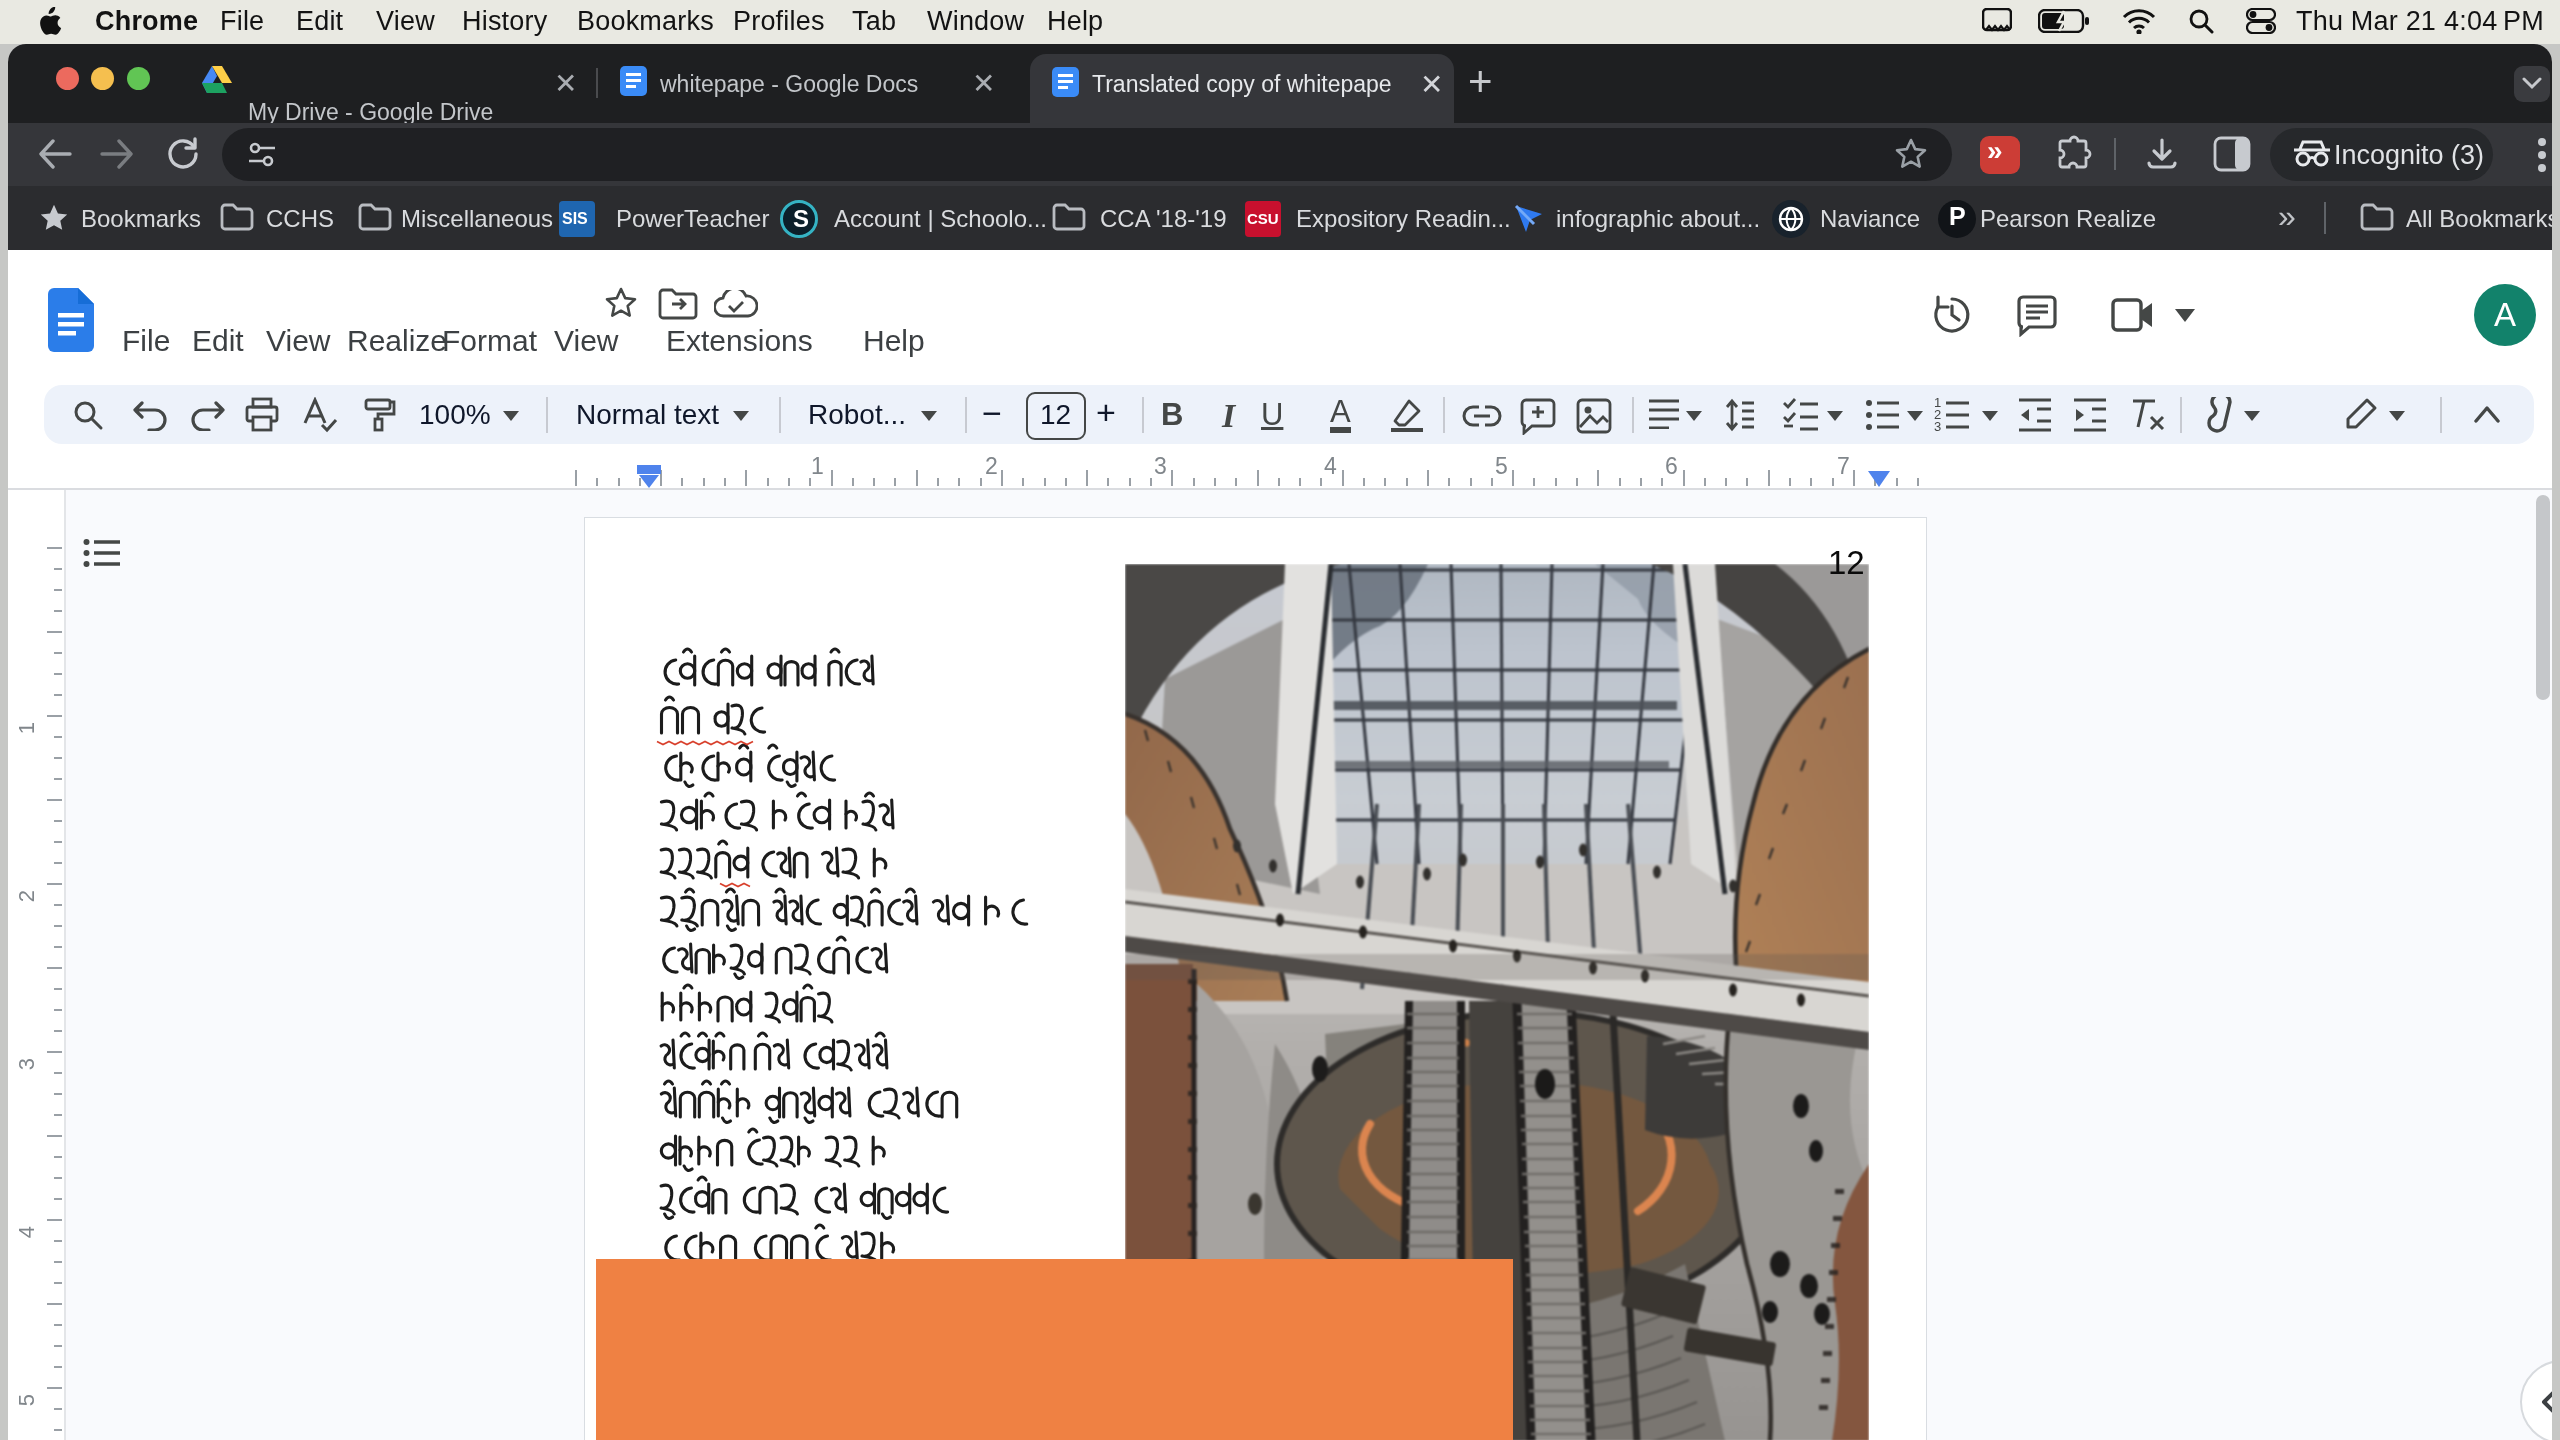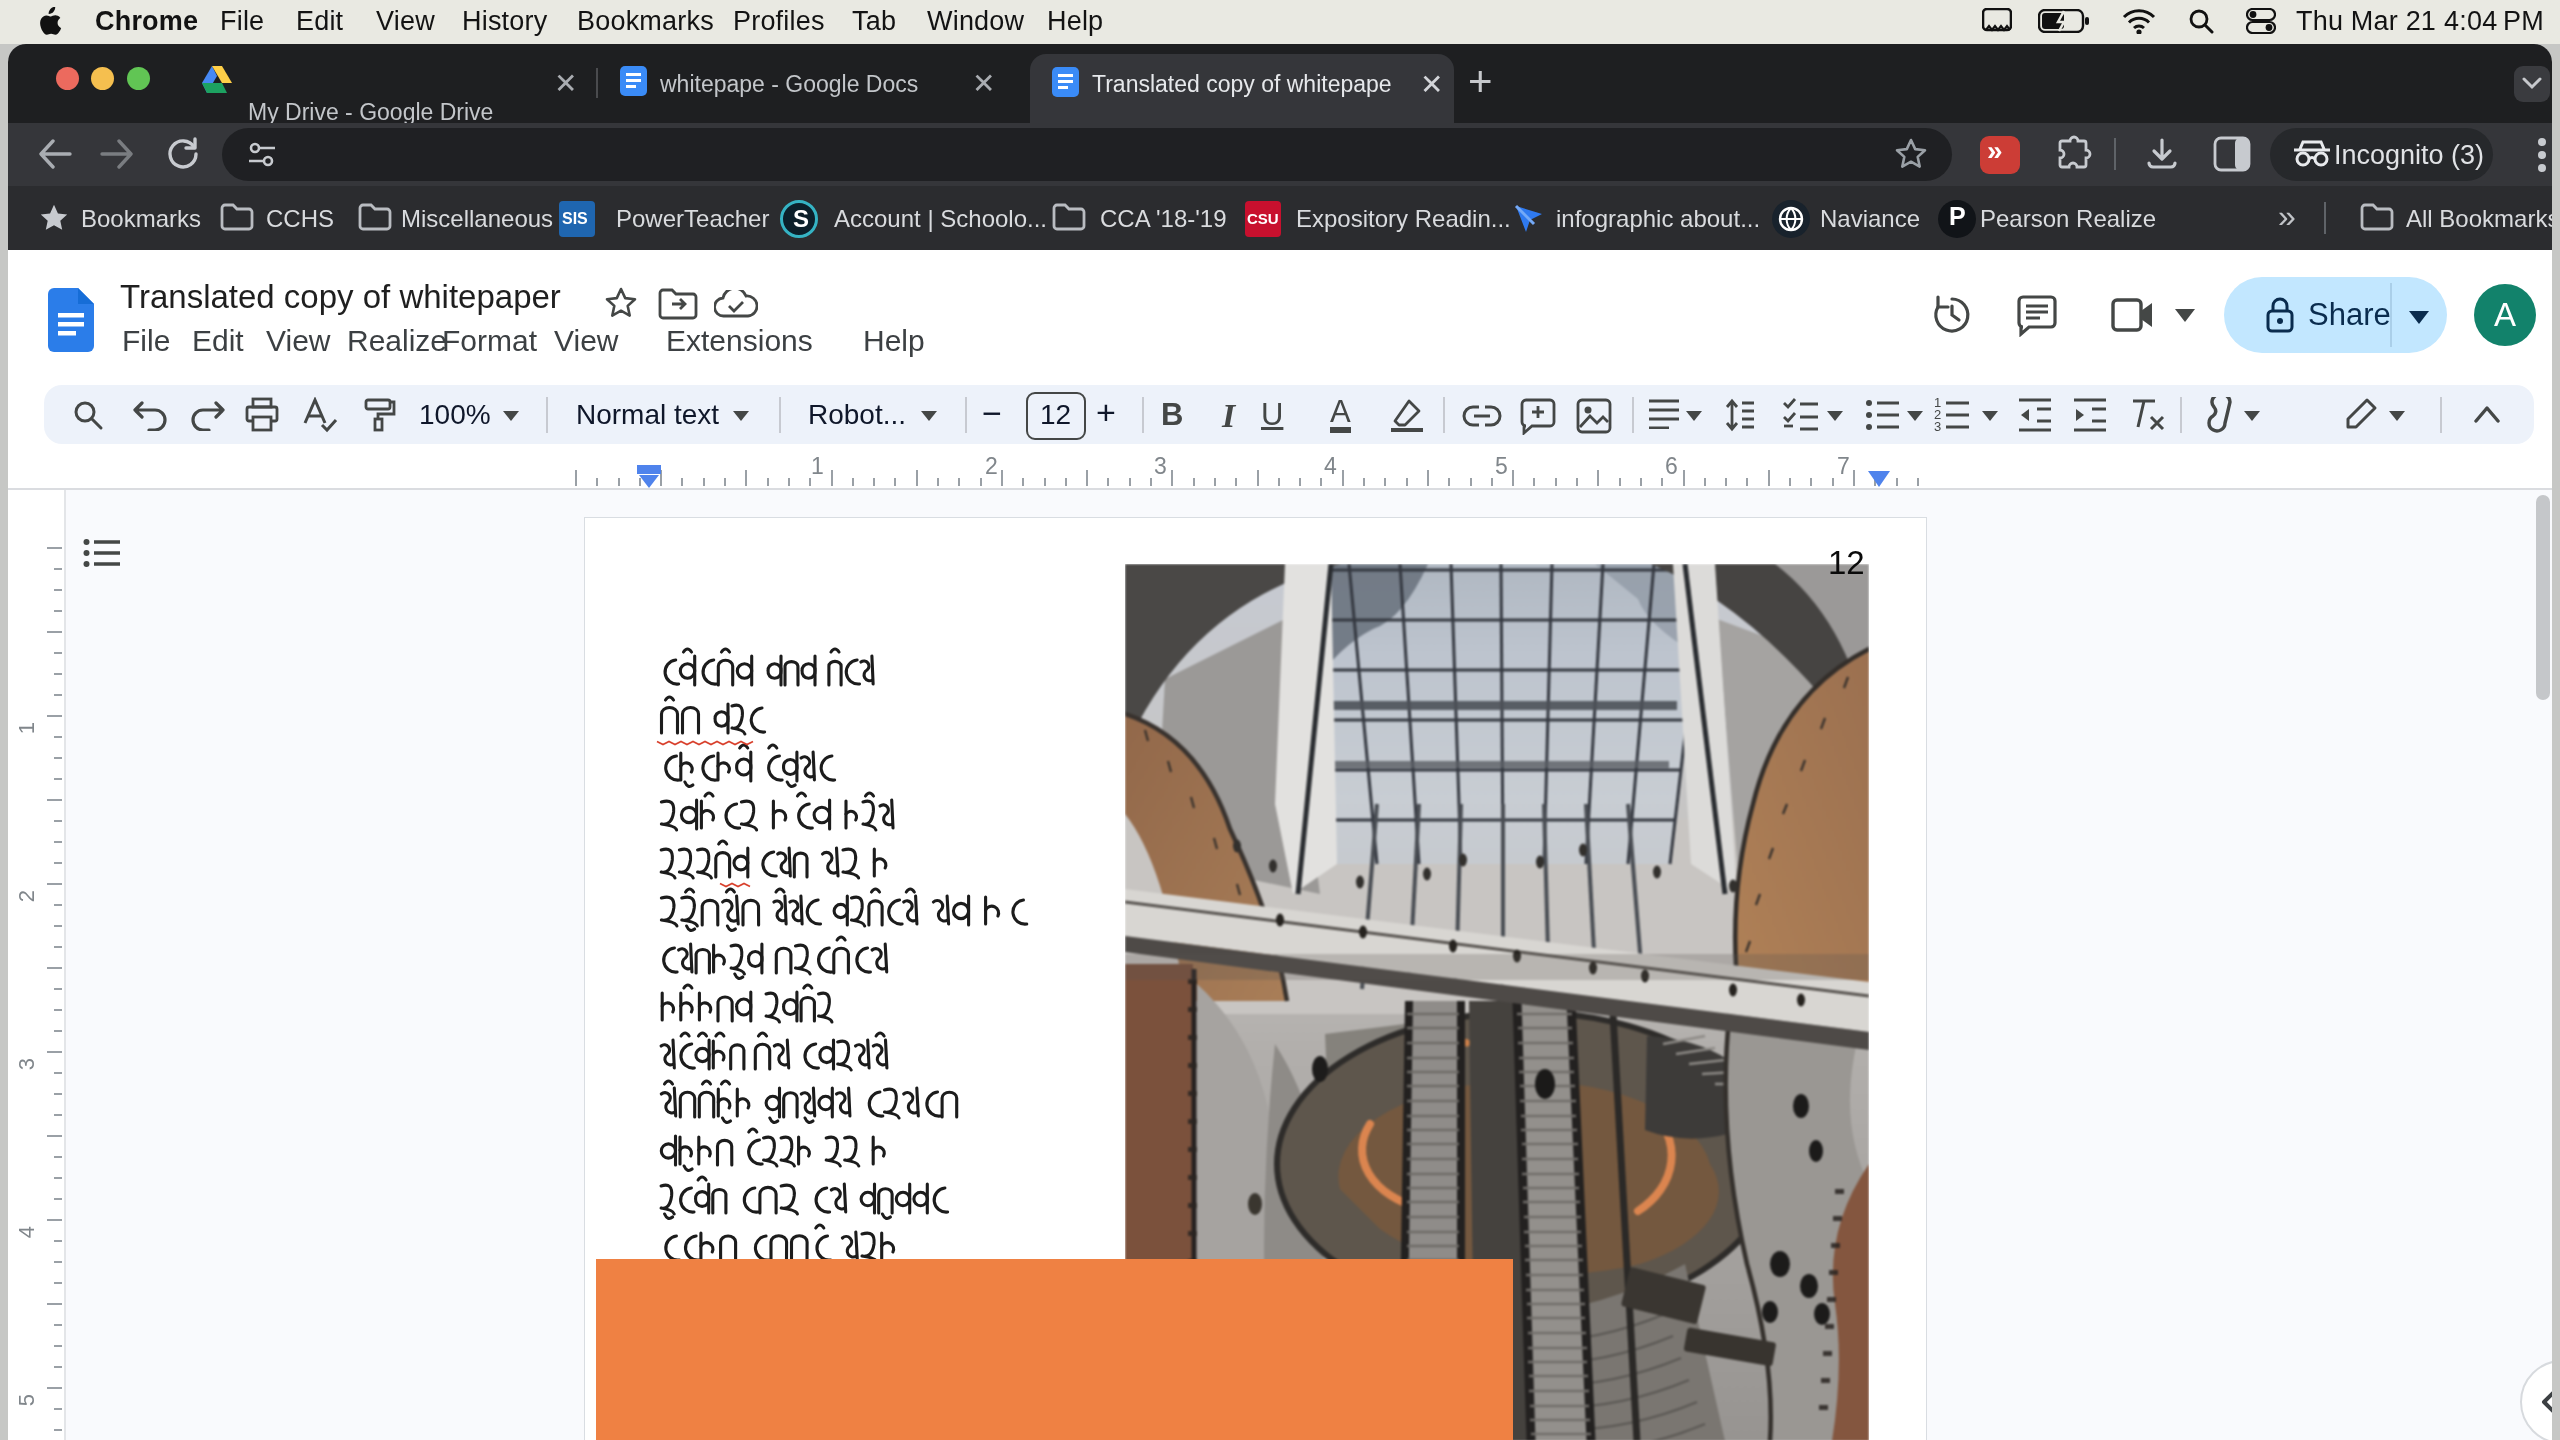--- a/index.html
+++ b/index.html
@@ -245,21 +245,20 @@
   <span class="bmt" style="left:2398px;">All Bookmarks</span>
  </div>
  <div id="docshead" class="abs">
   <svg class="ic" style="left:40px;top:38px" width="46" height="64" viewBox="0 0 46 64">
         <path d="M0,6 a6,6 0 0 1 6,-6 H30 L46,16 V58 a6,6 0 0 1 -6,6 H6 a6,6 0 0 1 -6,-6 Z" fill="#2b7de9"></path>
         <path d="M30,0 L46,16 H30 Z" fill="#166dd7"></path>
         <rect x="10" y="25" width="26" height="4.5" fill="#fff"></rect>
         <rect x="10" y="34" width="26" height="4.5" fill="#fff"></rect>
         <rect x="10" y="43" width="18" height="4.5" fill="#fff"></rect>
       </svg>
-  <span id="doctitle">Translated copy of whitepaper</span>
   <svg class="ic" style="left:596px;top:36px" width="34" height="34" viewBox="0 0 34 34">
         <path d="M17,3 L21.2,12.1 31,13.2 23.7,19.9 25.7,29.6 17,24.7 8.3,29.6 10.3,19.9 3,13.2 12.8,12.1 Z" fill="none" stroke="#444746" stroke-width="2.6" stroke-linejoin="round"></path>
       </svg>
   <svg class="ic" style="left:650px;top:38px" width="40" height="32" viewBox="0 0 40 32">
         <path d="M2,5 a3,3 0 0 1 3,-3 h9 l4,4 h17 a3,3 0 0 1 3,3 v18 a3,3 0 0 1 -3,3 H5 a3,3 0 0 1 -3,-3 Z" fill="none" stroke="#444746" stroke-width="2.8"></path>
         <path d="M14,16 h12 M22,11 l5,5 -5,5" fill="none" stroke="#444746" stroke-width="2.8"></path>
       </svg>
   <svg class="ic" style="left:706px;top:40px" width="44" height="30" viewBox="0 0 44 30">
         <path d="M10,26 a9,9 0 0 1 -1,-18 a12,12 0 0 1 23,-2 a10,10 0 0 1 2,20 Z" fill="none" stroke="#444746" stroke-width="2.8"></path>
         <path d="M15,16 l5,5 9,-9" fill="none" stroke="#444746" stroke-width="2.8"></path>
@@ -283,32 +282,20 @@
         <path d="M4,8 a4,4 0 0 1 4,-4 h28 a4,4 0 0 1 4,4 v22 a4,4 0 0 1 -4,4 H14 l-8,7 v-7 H8 a4,4 0 0 1 -4,-4 Z" fill="none" stroke="#444746" stroke-width="3.2"></path>
         <path d="M11,13 h22 M11,19 h22 M11,25 h14" stroke="#444746" stroke-width="2.8"></path>
       </svg>
   <svg class="ic" style="left:2102px;top:47px" width="50" height="36" viewBox="0 0 50 36">
         <path d="M3,7 a4,4 0 0 1 4,-4 h20 a4,4 0 0 1 4,4 v22 a4,4 0 0 1 -4,4 H7 a4,4 0 0 1 -4,-4 Z" fill="none" stroke="#444746" stroke-width="3.4"></path>
         <path d="M31,14 L42,6 V30 L31,22" fill="#444746"></path>
       </svg>
   <svg class="ic" style="left:2166px;top:58px" width="22" height="15" viewBox="0 0 22 15">
         <path d="M1,1 L11,14 21,1 Z" fill="#444746"></path>
       </svg>
-  <div id="sharepill">
-   <svg class="ic" style="left:42px;top:20px" width="28" height="36" viewBox="0 0 28 36">
-          <rect x="2" y="14" width="24" height="20" rx="4" fill="none" stroke="#0a2c4e" stroke-width="3"></rect>
-          <path d="M7,14 V9 a7,7 0 0 1 14,0 v5" fill="none" stroke="#0a2c4e" stroke-width="3"></path>
-          <circle cx="14" cy="24" r="3" fill="#0a2c4e"></circle>
-        </svg>
-   <span style="position:absolute;left:84px;top:20px;font-size:31px;font-weight:500;">Share</span>
-   <div style="position:absolute;left:166px;top:6px;width:2px;height:64px;background:#aacfe9;"></div>
-   <svg class="ic" style="left:184px;top:33px" width="22" height="15" viewBox="0 0 22 15">
-          <path d="M1,1 L11,14 21,1 Z" fill="#0a2c4e"></path>
-        </svg>
-  </div>
   <div id="avatar">A</div>
  </div>
 
  <div id="toolbarwrap" class="abs">
   <div id="toolbar">
    <svg class="ic" style="left:28px;top:14px" width="32" height="32" viewBox="0 0 32 32">
           <circle cx="13" cy="13" r="9" fill="none" stroke="#444746" stroke-width="3"></circle>
           <path d="M20,20 L29,29" stroke="#444746" stroke-width="3" stroke-linecap="round"></path>
         </svg>
    <svg class="ic" style="left:88px;top:16px" width="36" height="30" viewBox="0 0 36 30">

